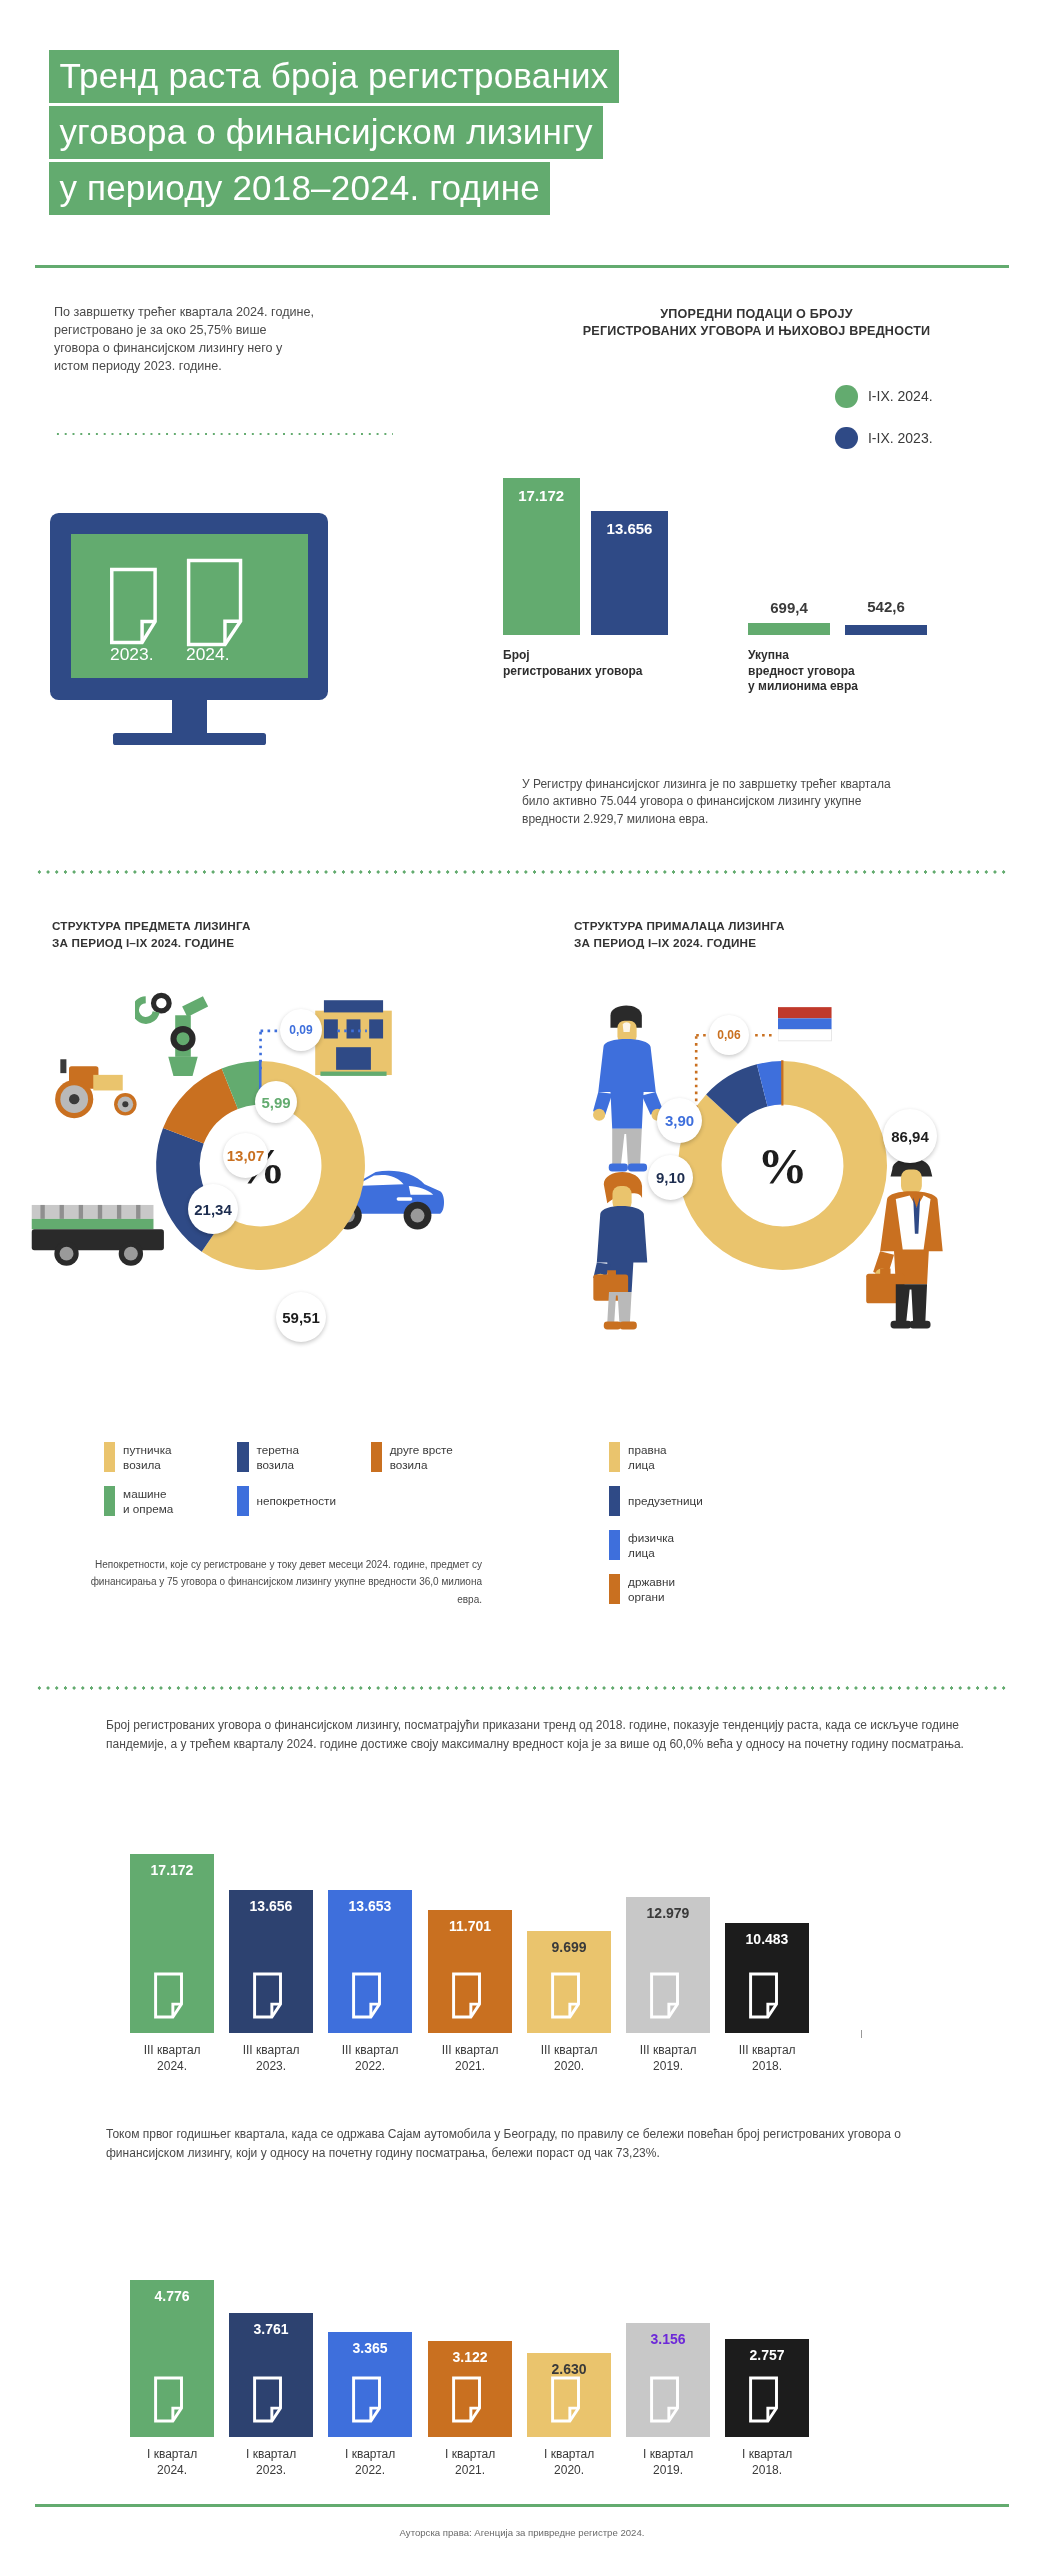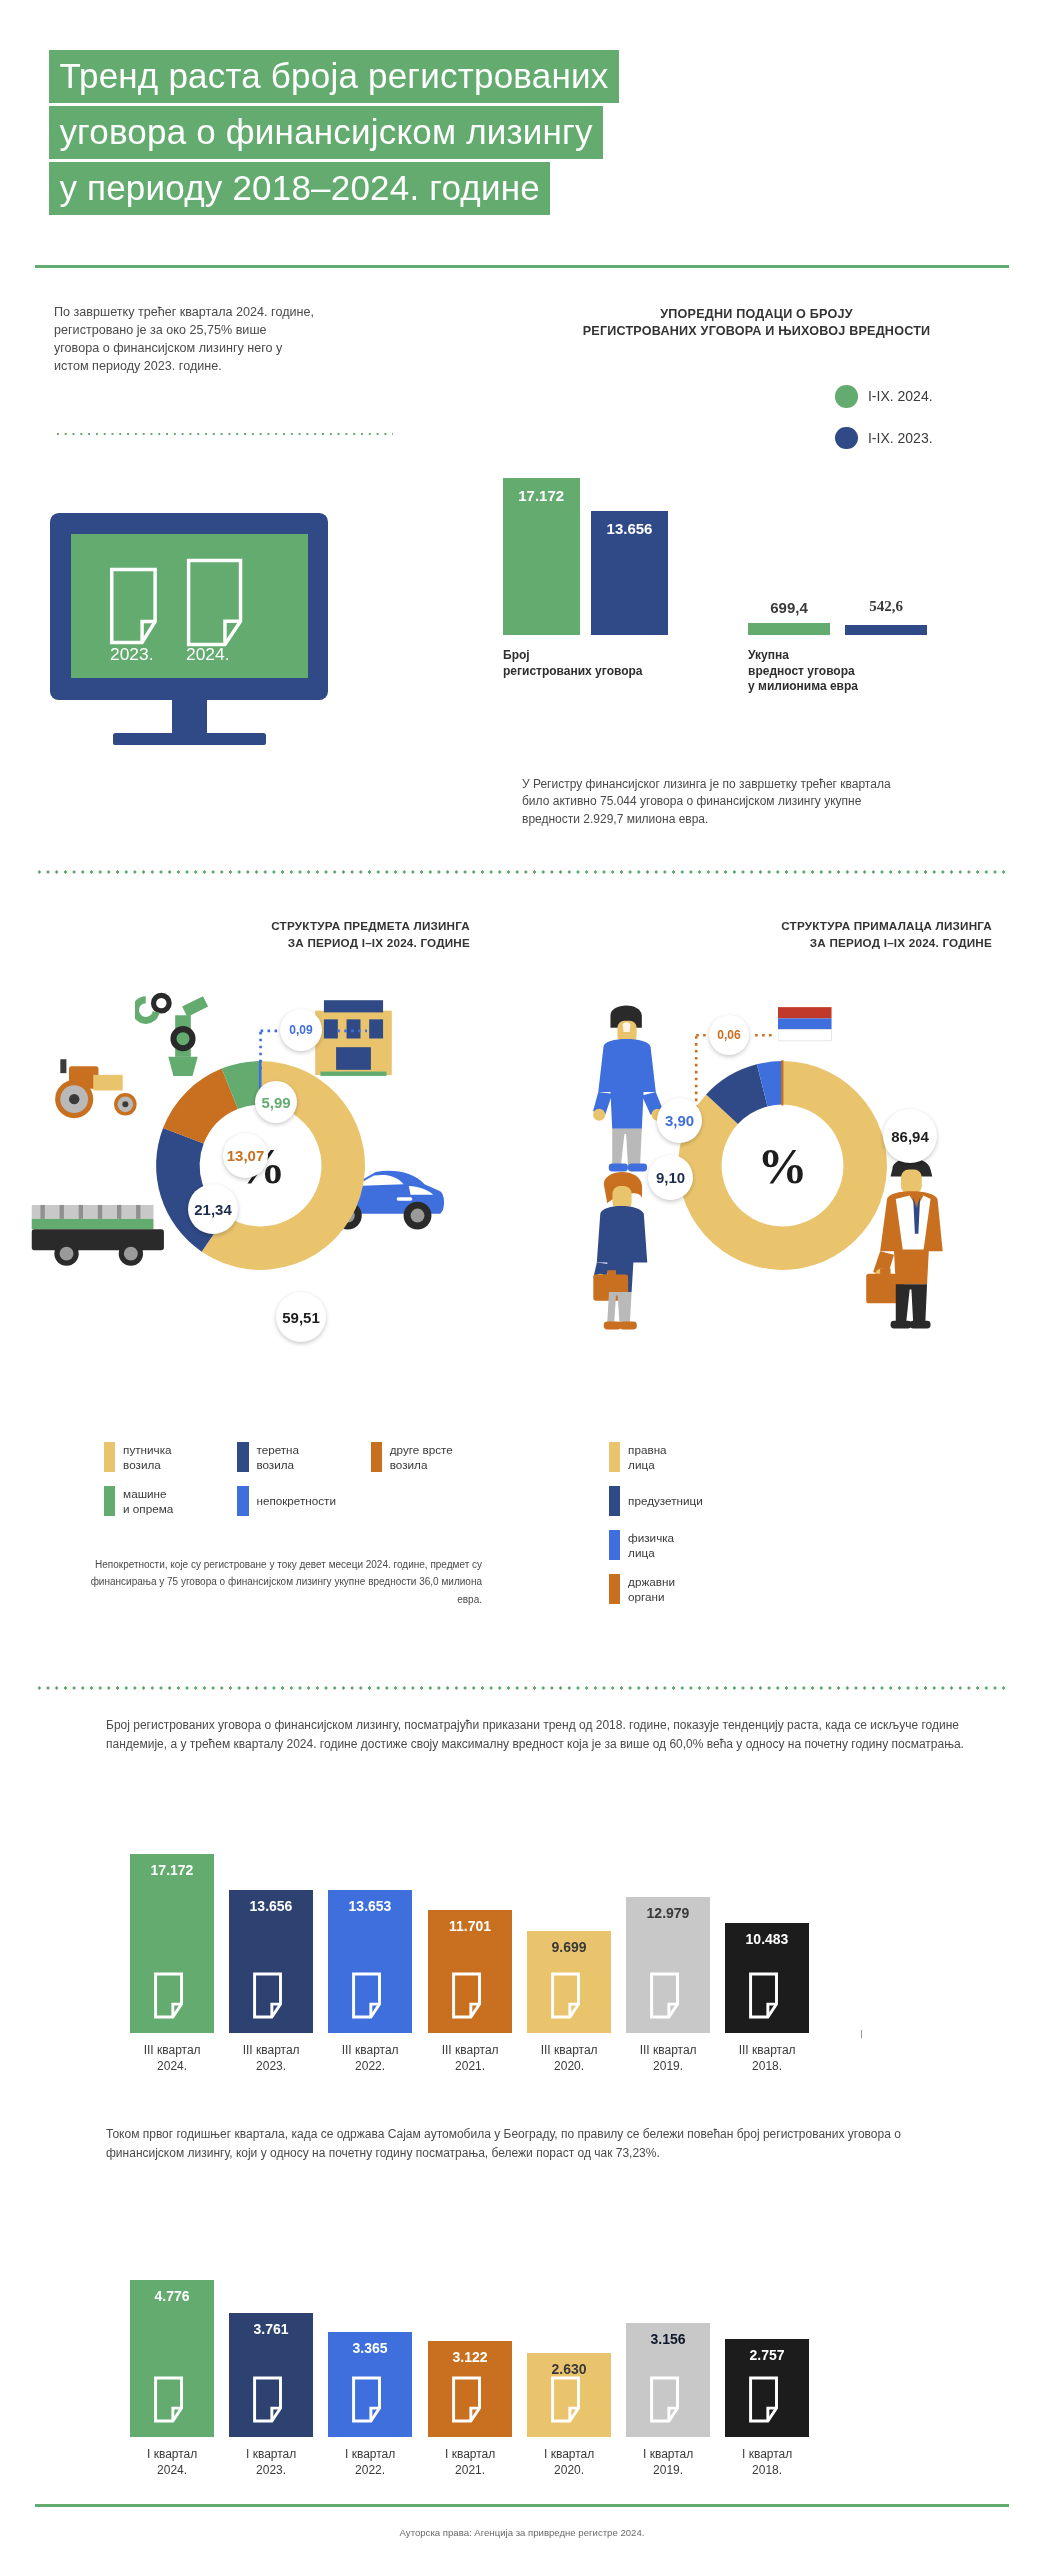--- a/index.html
+++ b/index.html
@@ -104,21 +104,21 @@
   .dots-full {
     position: absolute; left: 35px; width: 974px; height: 3.5px;
     background-image: radial-gradient(circle, #63ab6f 1.4px, transparent 1.5px);
     background-size: 8.7px 3.5px; background-repeat: repeat-x;
   }
   .div-1 { top: 870px; }
   .div-2 { top: 1686px; }
 
   
   .donut-heading {
-    position: absolute; width: 418px; text-align: right;
+    position: absolute; width: 418px; text-align: left;
     font-size: 11.7px; font-weight: bold; line-height: 16.5px;
     color: #333; letter-spacing: 0.2px;
   }
   .dh-left { left: 52px; top: 918px; }
   .dh-right { left: 574px; top: 918px; }
 
   .donut-box { position: absolute; width: 418px; height: 383px; }
   .db-left { left: 52px; top: 1000px; }
   .db-right { left: 574px; top: 1000px; }
   .donut-svg { position: absolute; left: 78px; top: 35px; }
@@ -244,21 +244,21 @@
       <div class="bar-val">17.172</div>
     </div>
     <div class="bar-abs" style="left:104px; width:77px; height:124px; background:#2f4a86;">
       <div class="bar-val">13.656</div>
     </div>
 
     <div class="bar-abs" style="left:261px; width:82px; height:12px; background:#63ab6f;">
       <div class="val-outside" style="top:-24px;">699,4</div>
     </div>
     <div class="bar-abs" style="left:358px; width:82px; height:9.6px; background:#2f4a86;">
-      <div class="val-outside" style="top:-27px;font-family:Liberation Serif, serif;">542,6</div>
+      <div class="val-outside" style="top:-27px;">542,6</div>
     </div>
   </div>
 
   <div class="cmp-caption" style="left:503px; top:648px; width:200px;">
     <div>Број</div>
     <div>регистрованих уговора</div>
   </div>
   <div class="cmp-caption" style="left:748px; top:648px; width:200px;">
     <div>Укупна</div>
     <div>вредност уговора</div>
@@ -698,21 +698,21 @@
             </svg>
         </span>
       </div>
       <div class="qcol-label">
         <span>I квартал</span><br><span>2020.</span>
       </div>
     </div>
 
     <div class="qcol" style="left:496px; width:84px; height:114px;">
       <div class="qbar" style="height:114px; background:#c8c8c8;">
-        <div class="qbar-val" style="color:#0f172a">3.156</div>
+        <div class="qbar-val" style="color:#6d28d9">3.156</div>
         <span class="qbar-doc">
           <svg width="38" height="49" viewBox="0 0 44 56">
               <path d="M3 3 H33 V38 L23 53 H3 Z" fill="none" stroke="#ffffff" stroke-width="3.4"></path>
               <path d="M33 38 H23 V53" fill="none" stroke="#ffffff" stroke-width="3.4"></path>
             </svg>
         </span>
       </div>
       <div class="qcol-label">
         <span>I квартал</span><br><span>2019.</span>
       </div>

